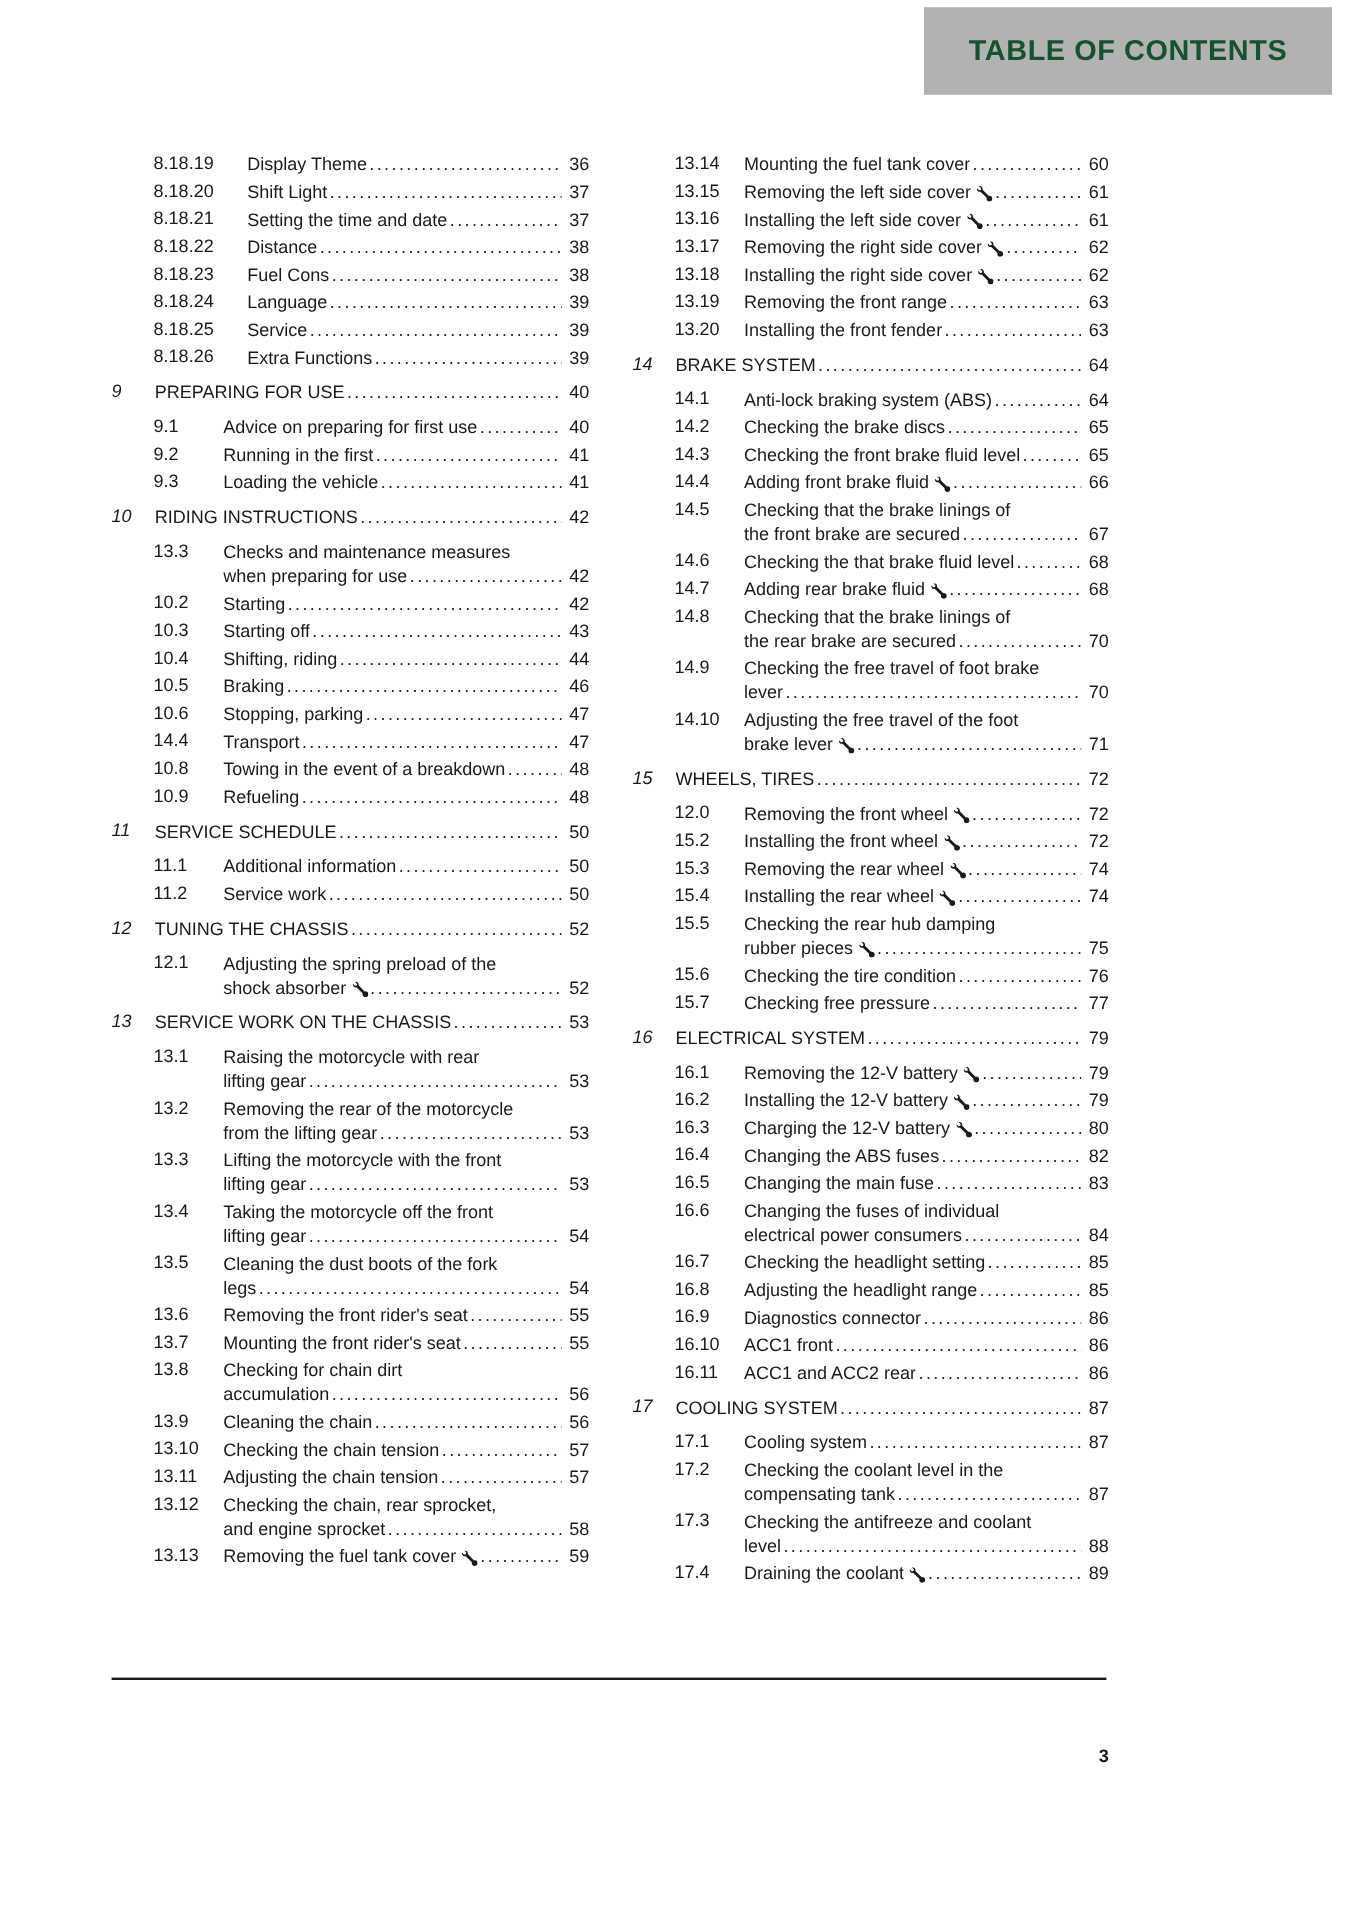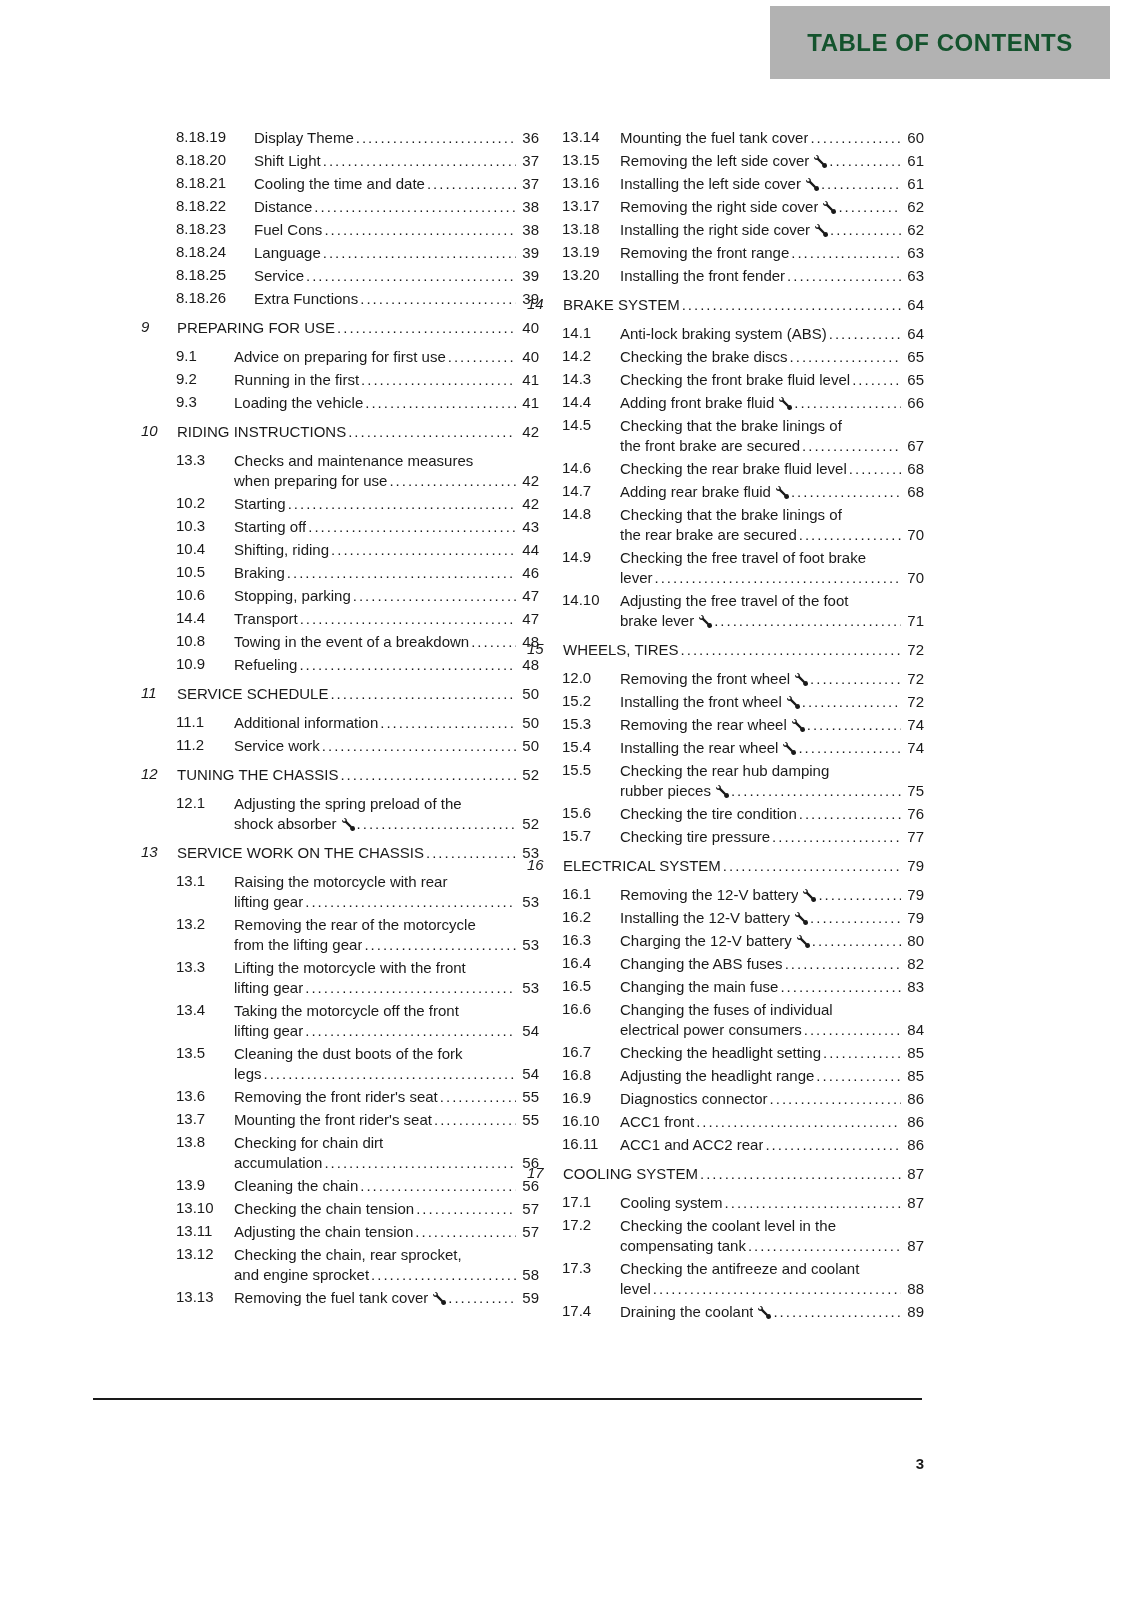--- a/index.html
+++ b/index.html
@@ -23,21 +23,21 @@
     font-weight: bold;
     color: #14532d;
     letter-spacing: 0.5px;
     white-space: nowrap;
   }
   .col {
     position: absolute;
     top: 128px;
     font-size: 15px;
   }
-  .col-left  { left: 93px;  width: 398px; margin-left: 48px; }
+  .col-left  { left: 93px;  width: 398px; }
   .col-right { left: 527px; width: 397px; }
 
   .entry { display: flex; margin-bottom: 3px; padding-left: 35px; }
   .entry.level1 { padding-left: 0; margin-top: 9px; margin-bottom: 9px; }
 
   .num { flex: none; }
   .level1 .num { width: 36px; font-style: italic; }
   .level2 .num { width: 58px; }
   .level3 .num { width: 78px; }
 
@@ -101,21 +101,21 @@
             <span class="txt">Shift Light</span>
             <span class="leader"></span>
             <span class="pg">37</span>
           </div>
         </div>
       </div>
       <div class="entry level3">
         <span class="num">8.18.21</span>
         <div class="body">
           <div class="line last">
-            <span class="txt">Cooling the time and date</span>
+            <span class="txt">Setting the time and date</span>
             <span class="leader"></span>
             <span class="pg">37</span>
           </div>
         </div>
       </div>
       <div class="entry level3">
         <span class="num">8.18.22</span>
         <div class="body">
           <div class="line last">
             <span class="txt">Distance</span>
@@ -668,21 +668,21 @@
             <span class="txt">the front brake are secured</span>
             <span class="leader"></span>
             <span class="pg">67</span>
           </div>
         </div>
       </div>
       <div class="entry level2">
         <span class="num">14.6</span>
         <div class="body">
           <div class="line last">
-            <span class="txt">Checking the rear brake fluid level</span>
+            <span class="txt">Checking the that brake fluid level</span>
             <span class="leader"></span>
             <span class="pg">68</span>
           </div>
         </div>
       </div>
       <div class="entry level2">
         <span class="num">14.7</span>
         <div class="body">
           <div class="line last">
             <span class="txt">Adding rear brake fluid</span>
@@ -827,21 +827,21 @@
             <span class="txt">Checking the tire condition</span>
             <span class="leader"></span>
             <span class="pg">76</span>
           </div>
         </div>
       </div>
       <div class="entry level2">
         <span class="num">15.7</span>
         <div class="body">
           <div class="line last">
-            <span class="txt">Checking tire pressure</span>
+            <span class="txt">Checking free pressure</span>
             <span class="leader"></span>
             <span class="pg">77</span>
           </div>
         </div>
       </div>
       <div class="entry level1">
         <span class="num">16</span>
         <div class="body">
           <div class="line last">
             <span class="txt">ELECTRICAL SYSTEM</span>

